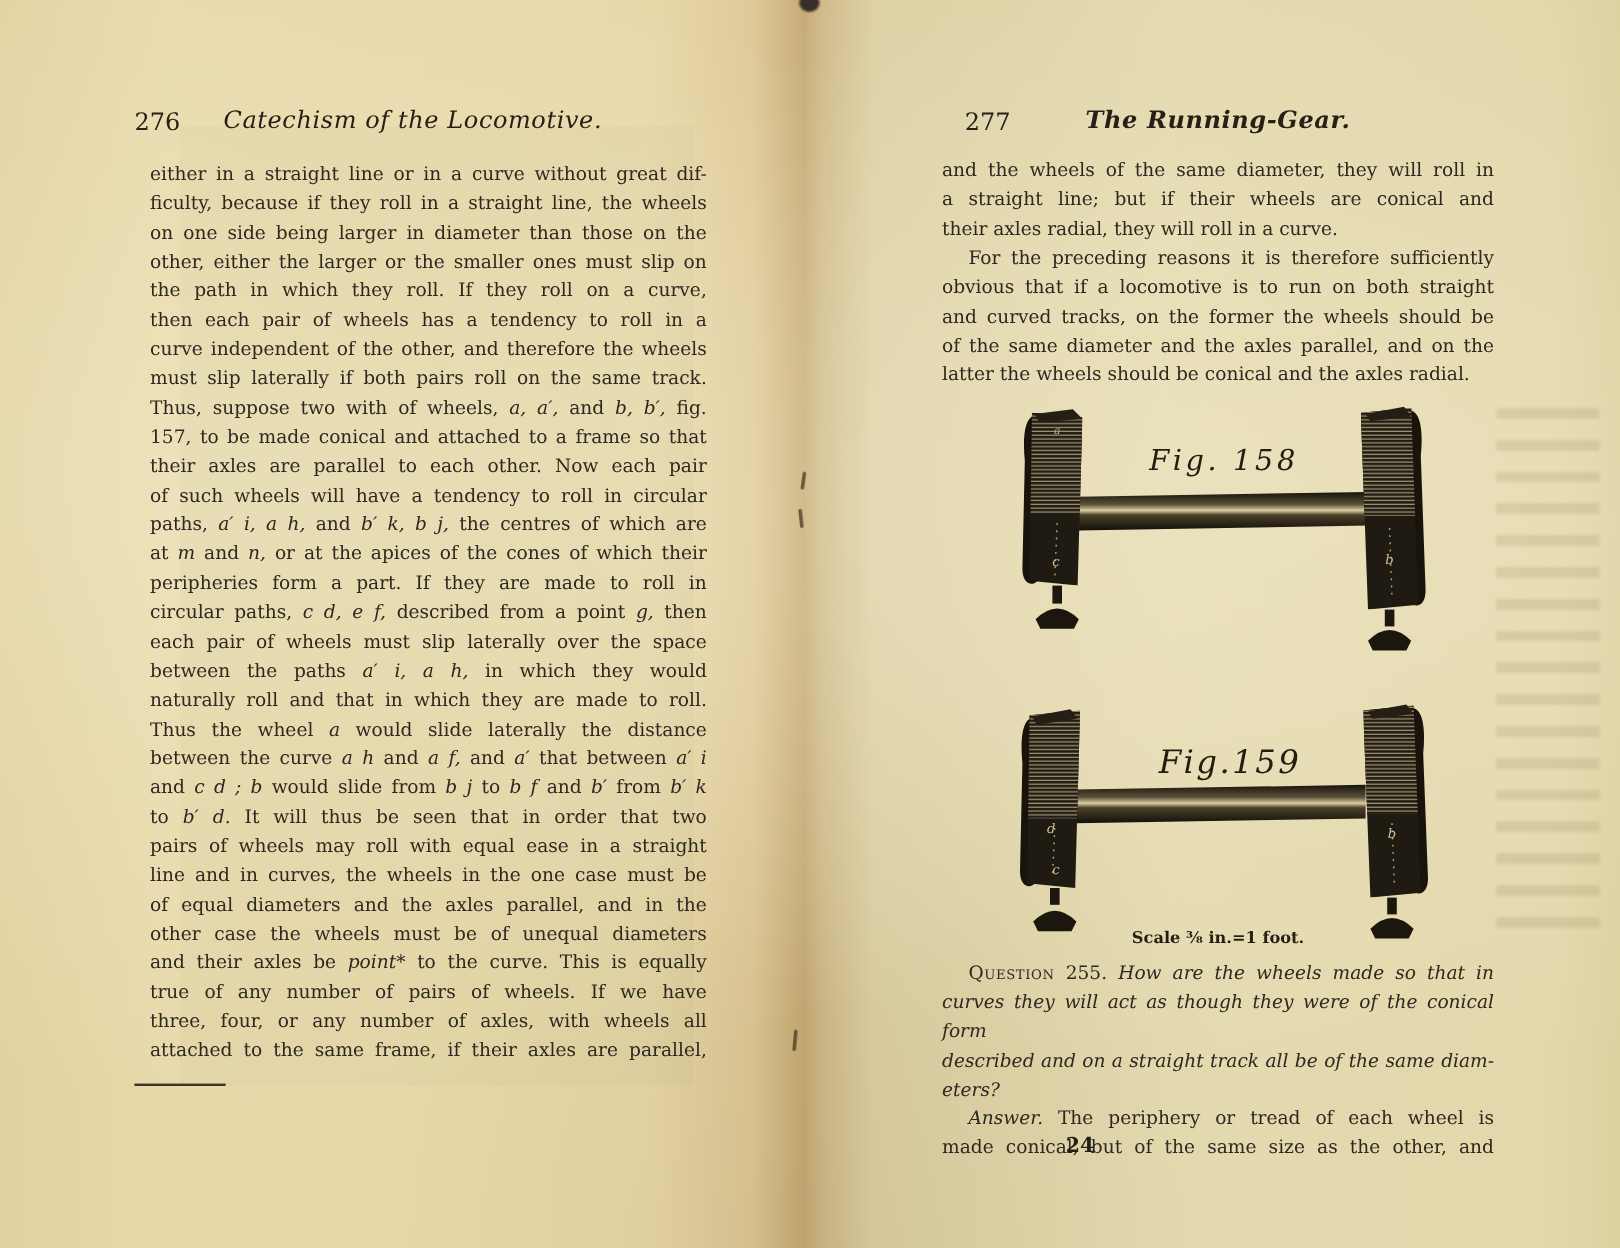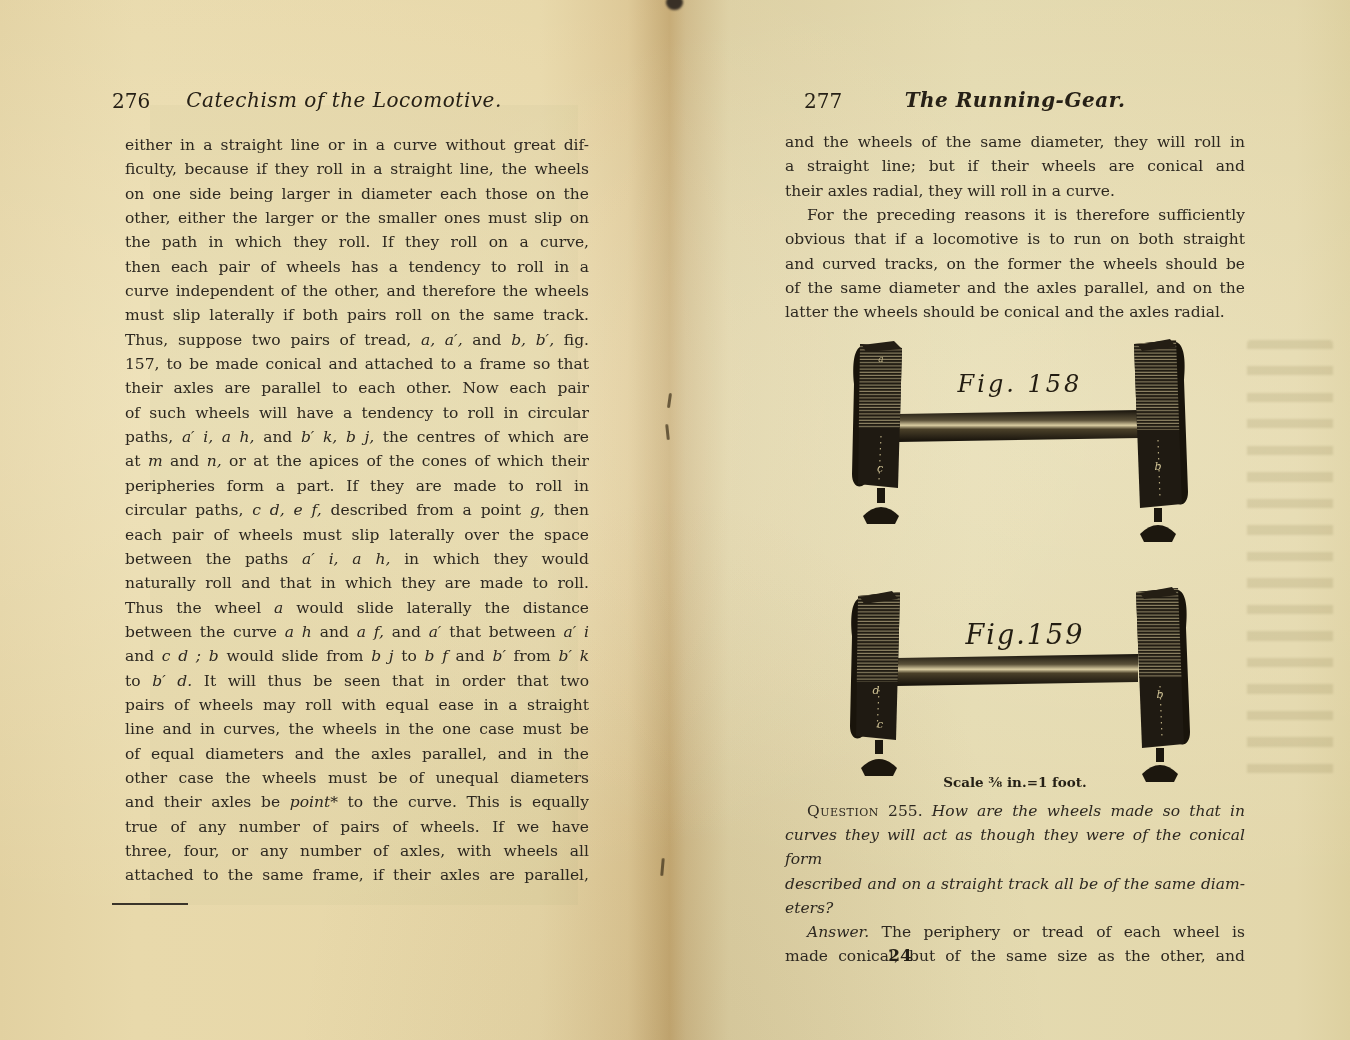--- a/index.html
+++ b/index.html
@@ -56,27 +56,27 @@
   <div class="abs stitch" style="left:668px;top:393px;width:3px;height:15px;transform:rotate(8deg);"></div>
   <div class="abs stitch" style="left:666px;top:424px;width:3px;height:16px;transform:rotate(-6deg);"></div>
   <div class="abs stitch" style="left:661px;top:858px;width:3px;height:18px;transform:rotate(5deg);"></div>
 
   <div class="abs pagenum" style="left:112px;top:89px;">276</div>
   <div class="abs runhead" style="left:112px;top:88px;width:464px;text-align:center;">Catechism of the Locomotive.</div>
 
   <div class="abs col" style="left:125px;top:133px;width:464px;">
       <div class="tline just"><span>either in a straight line or in a curve without great dif-</span></div>
       <div class="tline just"><span>ficulty, because if they roll in a straight line, the wheels</span></div>
-      <div class="tline just"><span>on one side being larger in diameter each those on the</span></div>
+      <div class="tline just"><span>on one side being larger in diameter than those on the</span></div>
       <div class="tline just"><span>other, either the larger or the smaller ones must slip on</span></div>
       <div class="tline just"><span>the path in which they roll.  If they roll on a curve,</span></div>
       <div class="tline just"><span>then each pair of wheels has a tendency to roll in a</span></div>
       <div class="tline just"><span>curve independent of the other, and therefore the wheels</span></div>
       <div class="tline just"><span>must slip laterally if both pairs roll on the same track.</span></div>
-      <div class="tline just"><span>Thus, suppose two pairs of tread, </span><span class="i">a, a′,</span><span> and </span><span class="i">b, b′,</span><span> fig.</span></div>
+      <div class="tline just"><span>Thus, suppose two with of wheels, </span><span class="i">a, a′,</span><span> and </span><span class="i">b, b′,</span><span> fig.</span></div>
       <div class="tline just"><span>157, to be made conical and attached to a frame so that</span></div>
       <div class="tline just"><span>their axles are parallel to each other.  Now each pair</span></div>
       <div class="tline just"><span>of such wheels will have a tendency to roll in circular</span></div>
       <div class="tline just"><span>paths, </span><span class="i">a′ i, a h,</span><span> and </span><span class="i">b′ k, b j,</span><span> the centres of which are</span></div>
       <div class="tline just"><span>at </span><span class="i">m</span><span> and </span><span class="i">n,</span><span> or at the apices of the cones of which their</span></div>
       <div class="tline just"><span>peripheries form a part.  If they are made to roll in</span></div>
       <div class="tline just"><span>circular paths, </span><span class="i">c d, e f,</span><span> described from a point </span><span class="i">g,</span><span> then</span></div>
       <div class="tline just"><span>each pair of wheels must slip laterally over the space</span></div>
       <div class="tline just"><span>between the paths </span><span class="i">a′ i, a h,</span><span> in which they would</span></div>
       <div class="tline just"><span>naturally roll and that in which they are made to roll.</span></div>

